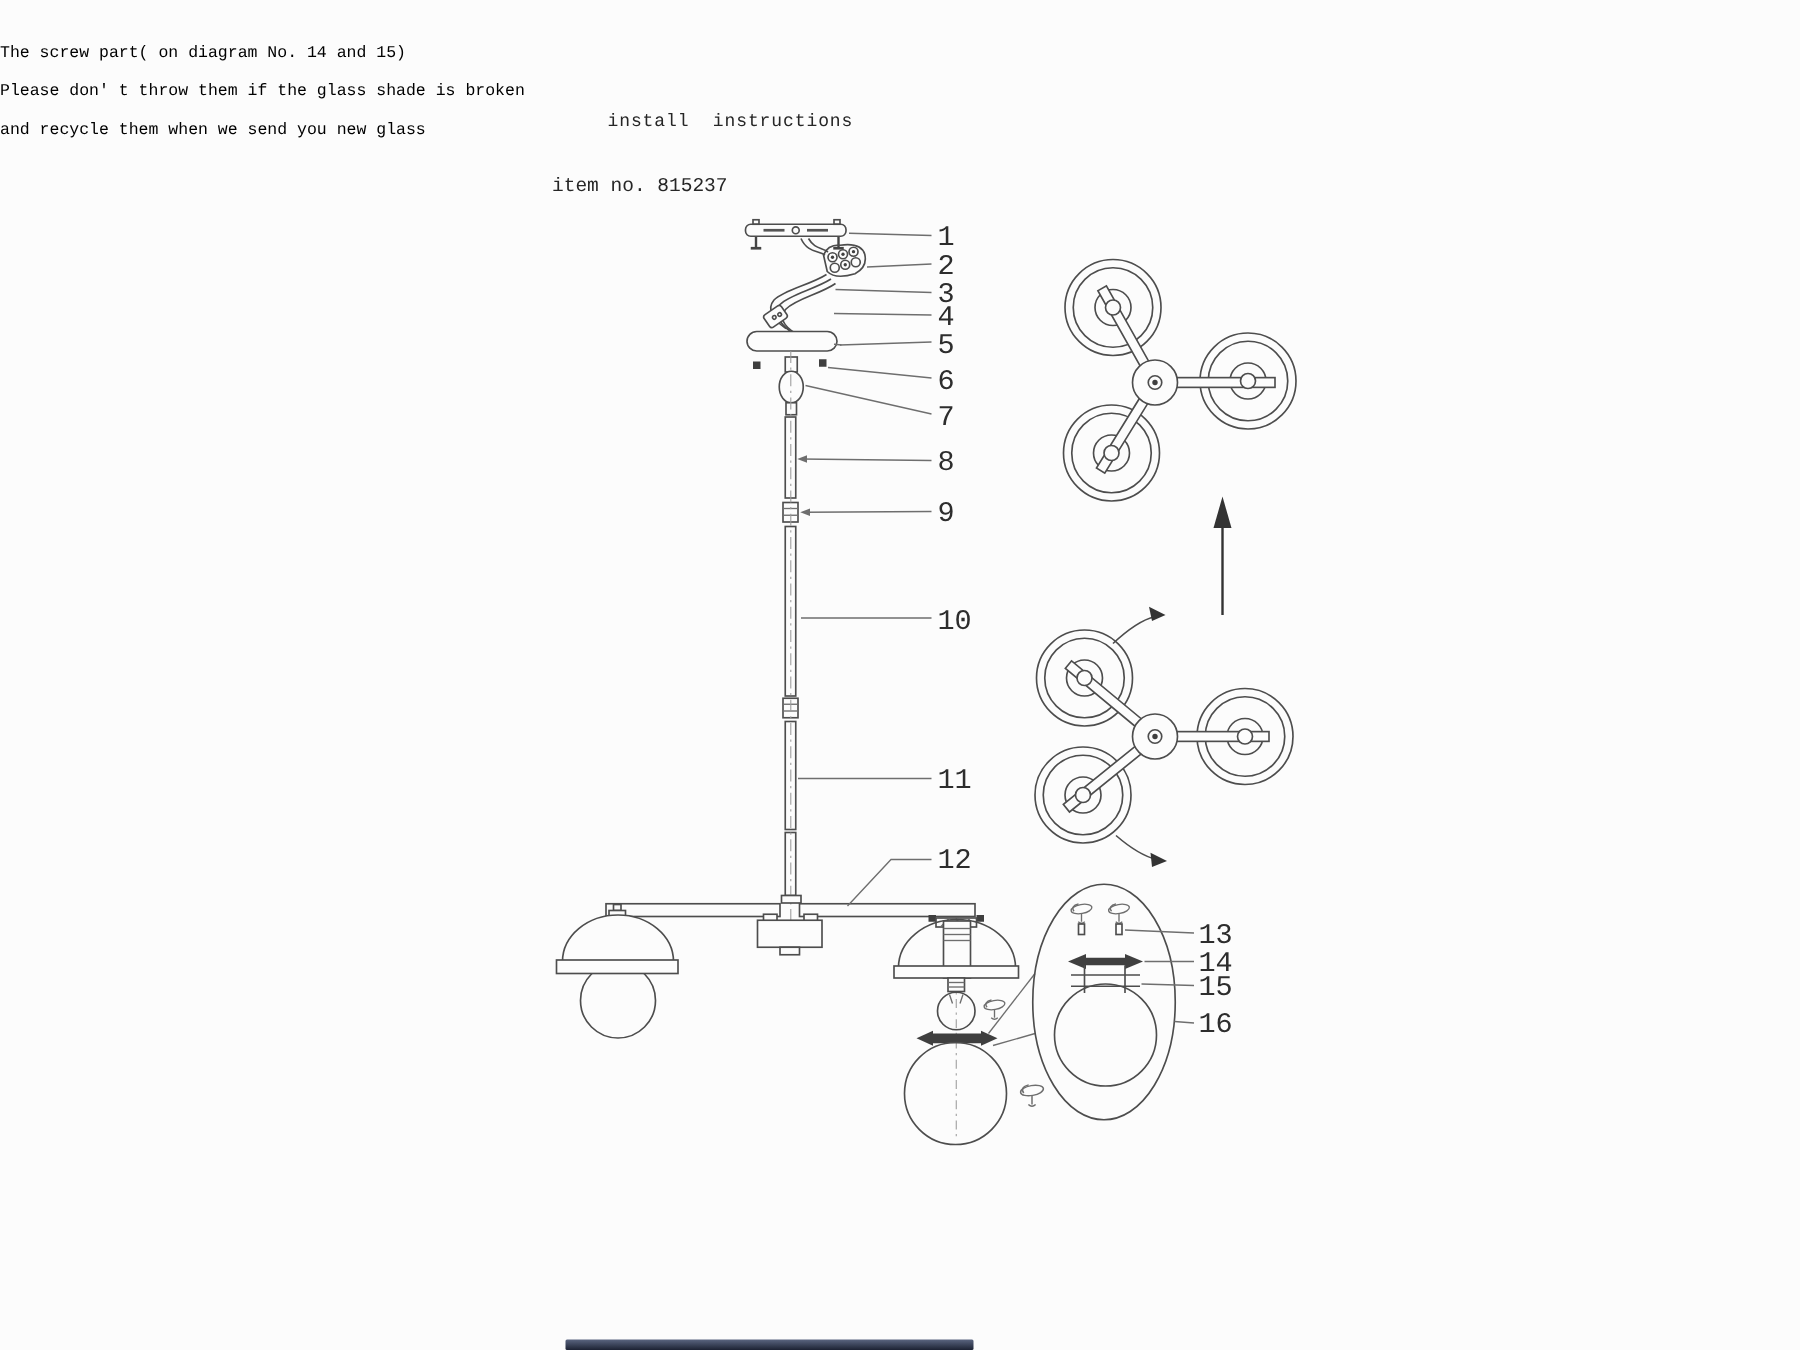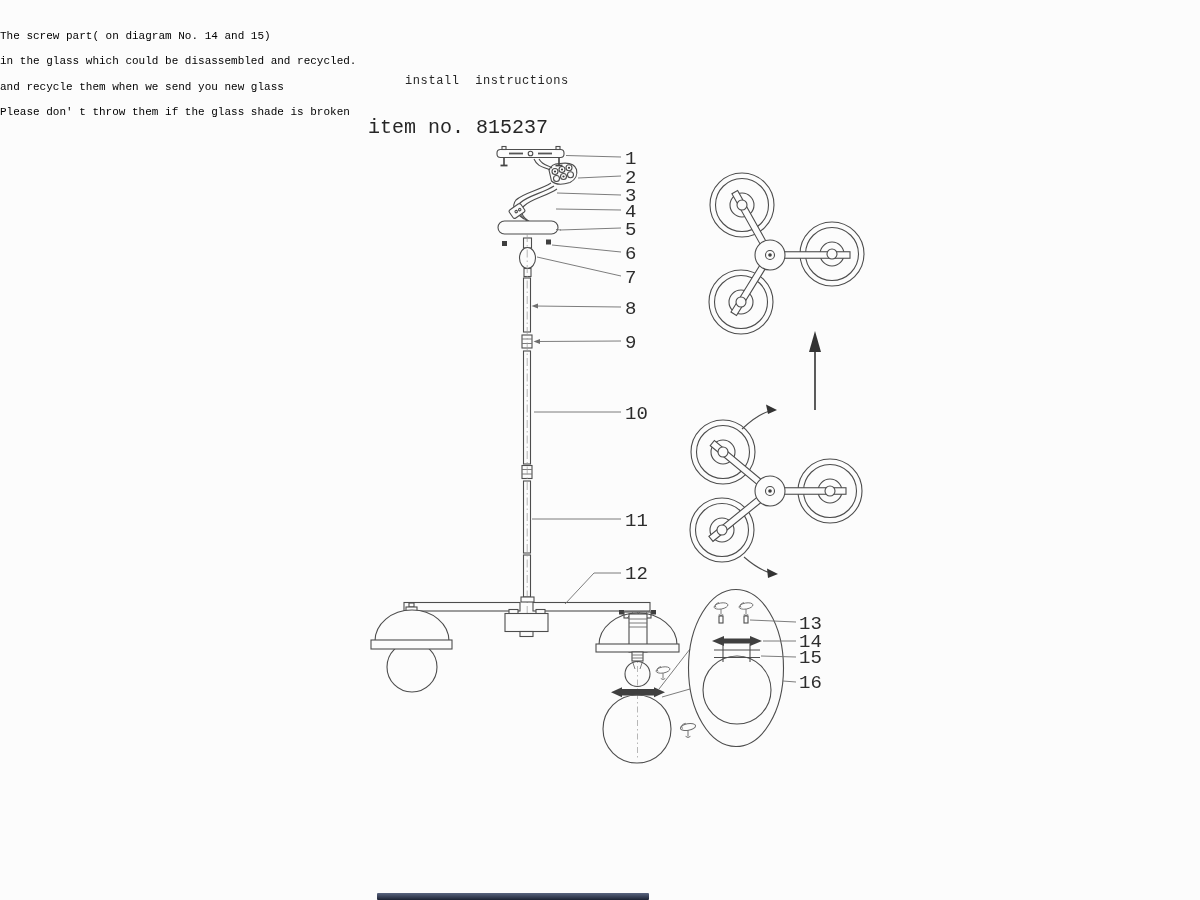--- a/index.html
+++ b/index.html
@@ -3,21 +3,21 @@
 <meta charset="utf-8">
 <style>
   html,body{margin:0;padding:0;}
   body{
     width:1200px;height:900px;position:relative;overflow:hidden;
     background:#fcfcfc;
     font-family:"Liberation Mono",monospace;
   }
   .txt{position:absolute;color:#262626;white-space:pre;}
   #title{left:405px;top:74px;font-size:12px;letter-spacing:.6px;}
-  #itemno{left:368px;top:116px;font-size:20px;}
+  #itemno{left:368px;top:116px;font-size:13px;}
   #footer{left:375px;top:760px;font-size:11px;line-height:25.4px;margin-top:24px;}
   #bottombar{
     position:absolute;left:377px;top:893px;width:272px;height:7px;
     background:linear-gradient(to bottom,#5a6580,#1c2233);
     border-radius:1px;
   }
   svg{position:absolute;left:0;top:0;}
   .ln{stroke:#4d4d4d;stroke-width:1.1;fill:none;}
   .lnw{stroke:#4d4d4d;stroke-width:1.1;fill:#fcfcfc;}
   .thin{stroke:#6e6e6e;stroke-width:.9;fill:none;}
@@ -298,18 +298,17 @@
     <text class="pn" x="625" y="578.5">12</text>
     <text class="pn" x="799" y="628.5">13</text>
     <text class="pn" x="799" y="647">14</text>
     <text class="pn" x="799" y="663">15</text>
     <text class="pn" x="799" y="688">16</text>
   </g>
 </svg>
 
 <div id="footer">
   <div class="txt2">The screw part( on diagram No. 14 and 15)</div>
-  <div class="txt2">in the glass which could be disassembled and recycled.</div>
+  <div class="txt2">Please don' t throw them if the glass shade is broken</div>
   <div class="txt2">and recycle them when we send you new glass</div>
-  <div class="txt2">Please don' t throw them if the glass shade is broken</div>
 </div>
 
 <div id="bottombar"></div>
 
 </body></html>

